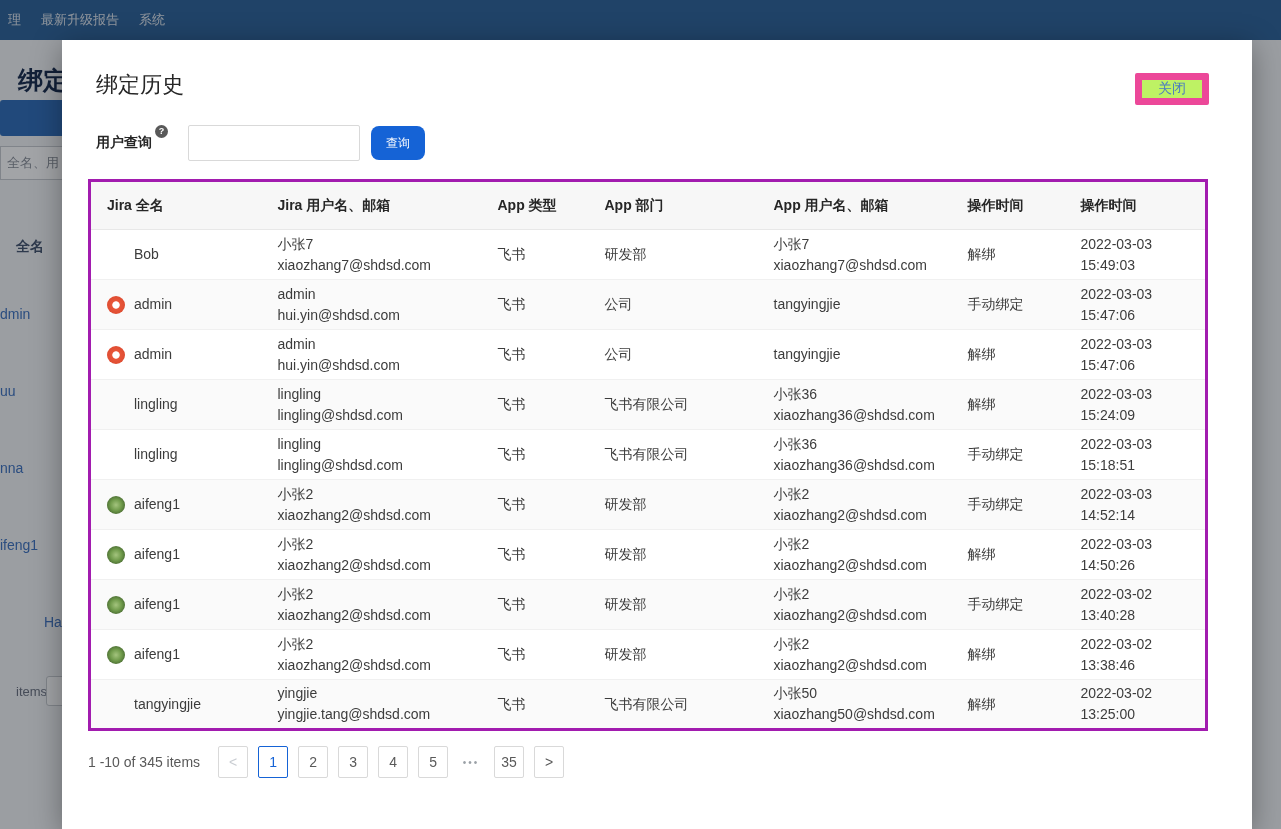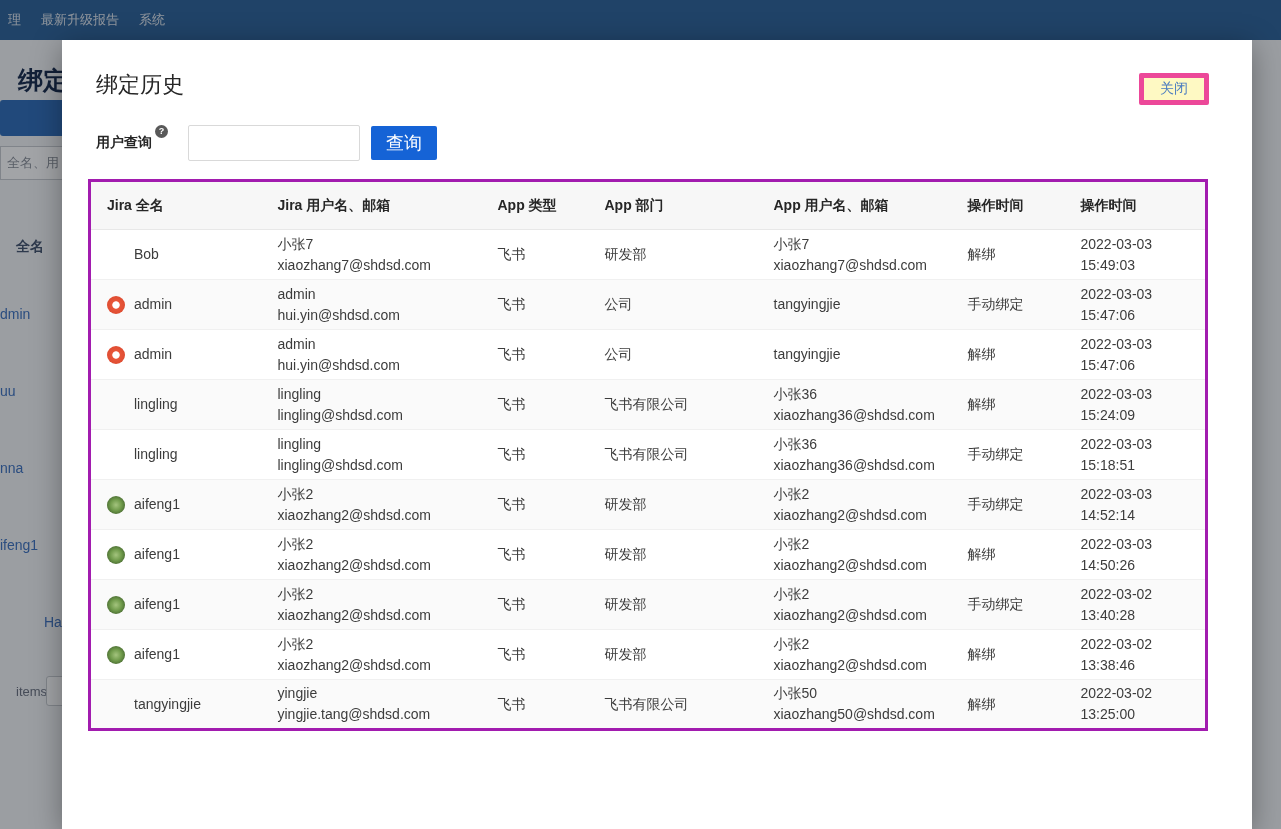--- a/index.html
+++ b/index.html
@@ -39,41 +39,41 @@
 
   
   .modal {
     position: absolute; left: 62px; top: 40px; width: 1190px; height: 789px;
     background: #fff; z-index: 20;
     box-shadow: 0 6px 28px rgba(0,0,0,0.35);
   }
   .modal-title { position: absolute; left: 34px; top: 30px; font-size: 22px; font-weight: 500; color: #262626; }
   .close-btn {
     position: absolute; right: 43px; top: 33px; height: 32px; padding: 0 16px;
-    background: #fef9c3; border: 5px solid #ec4899; color: #4b7cc0;
+    background: #bef264; border: 7px solid #ec4899; color: #4b7cc0;
     font-size: 14px; border-radius: 2px; cursor: pointer;
     font-family: inherit;
   }
 
   .search-row { position: absolute; left: 34px; top: 85px; height: 36px; display: flex; align-items: center; }
   .search-label { font-size: 14px; font-weight: 700; color: #262626; }
   .help-icon {
     align-self: flex-start; margin: 0 20px 0 3px;
     width: 13px; height: 13px; border-radius: 50%;
     background: #595959; color: #fff; font-size: 9px; line-height: 13px;
     text-align: center; font-weight: 700;
   }
   .search-input {
     width: 172px; height: 36px; border: 1px solid #d9d9d9; border-radius: 2px;
     padding: 0 10px; font-size: 14px; font-family: inherit; outline: none;
   }
   .search-btn {
     margin-left: 11px; height: 34px; padding: 0 15px;
-    background: #1563d6; color: #fff; border: none; border-radius: 2px;
-    font-size: 18px; cursor: pointer; font-family: inherit;
+    background: #1563d6; color: #fff; border: none; border-radius: 8px;
+    font-size: 12px; cursor: pointer; font-family: inherit;
   }
 
   
   .table-wrap { position: absolute; left: 26px; top: 139px; width: 1117px; }
   table { width: 100%; border-collapse: collapse; border: 3px solid #a21caf; table-layout: fixed; font-size: 14px; color: #3c3c3c; }
   thead th {
     background: #f7f7f7; text-align: left; font-weight: 700; color: #262626;
     height: 49px; padding: 0 16px; border-bottom: 1px solid #e8e8e8;
     white-space: nowrap; overflow: hidden;
   }
@@ -395,13 +395,27 @@
     <td><span class="cell-line">解绑</span></td>
     <td>
       <div class="cell-line">2022-03-02</div>
       <div class="cell-line">13:25:00</div>
     </td>
   </tr>
 </tbody>
     </table>
   </div>
 
+  <div class="pagination">
+    <span class="pag-summary">1 -10 of 345 items</span>
+    <button class="page-btn disabled">&lt;</button>
+    <span class="pages-group">
+        <button class="page-btn active">1</button>
+        <button class="page-btn">2</button>
+        <button class="page-btn">3</button>
+        <button class="page-btn">4</button>
+        <button class="page-btn">5</button>
+      </span>
+    <span class="page-ellipsis">•••</span>
+    <button class="page-btn">35</button>
+    <button class="page-btn">&gt;</button>
+  </div>
 </div>
 
 </body></html>

